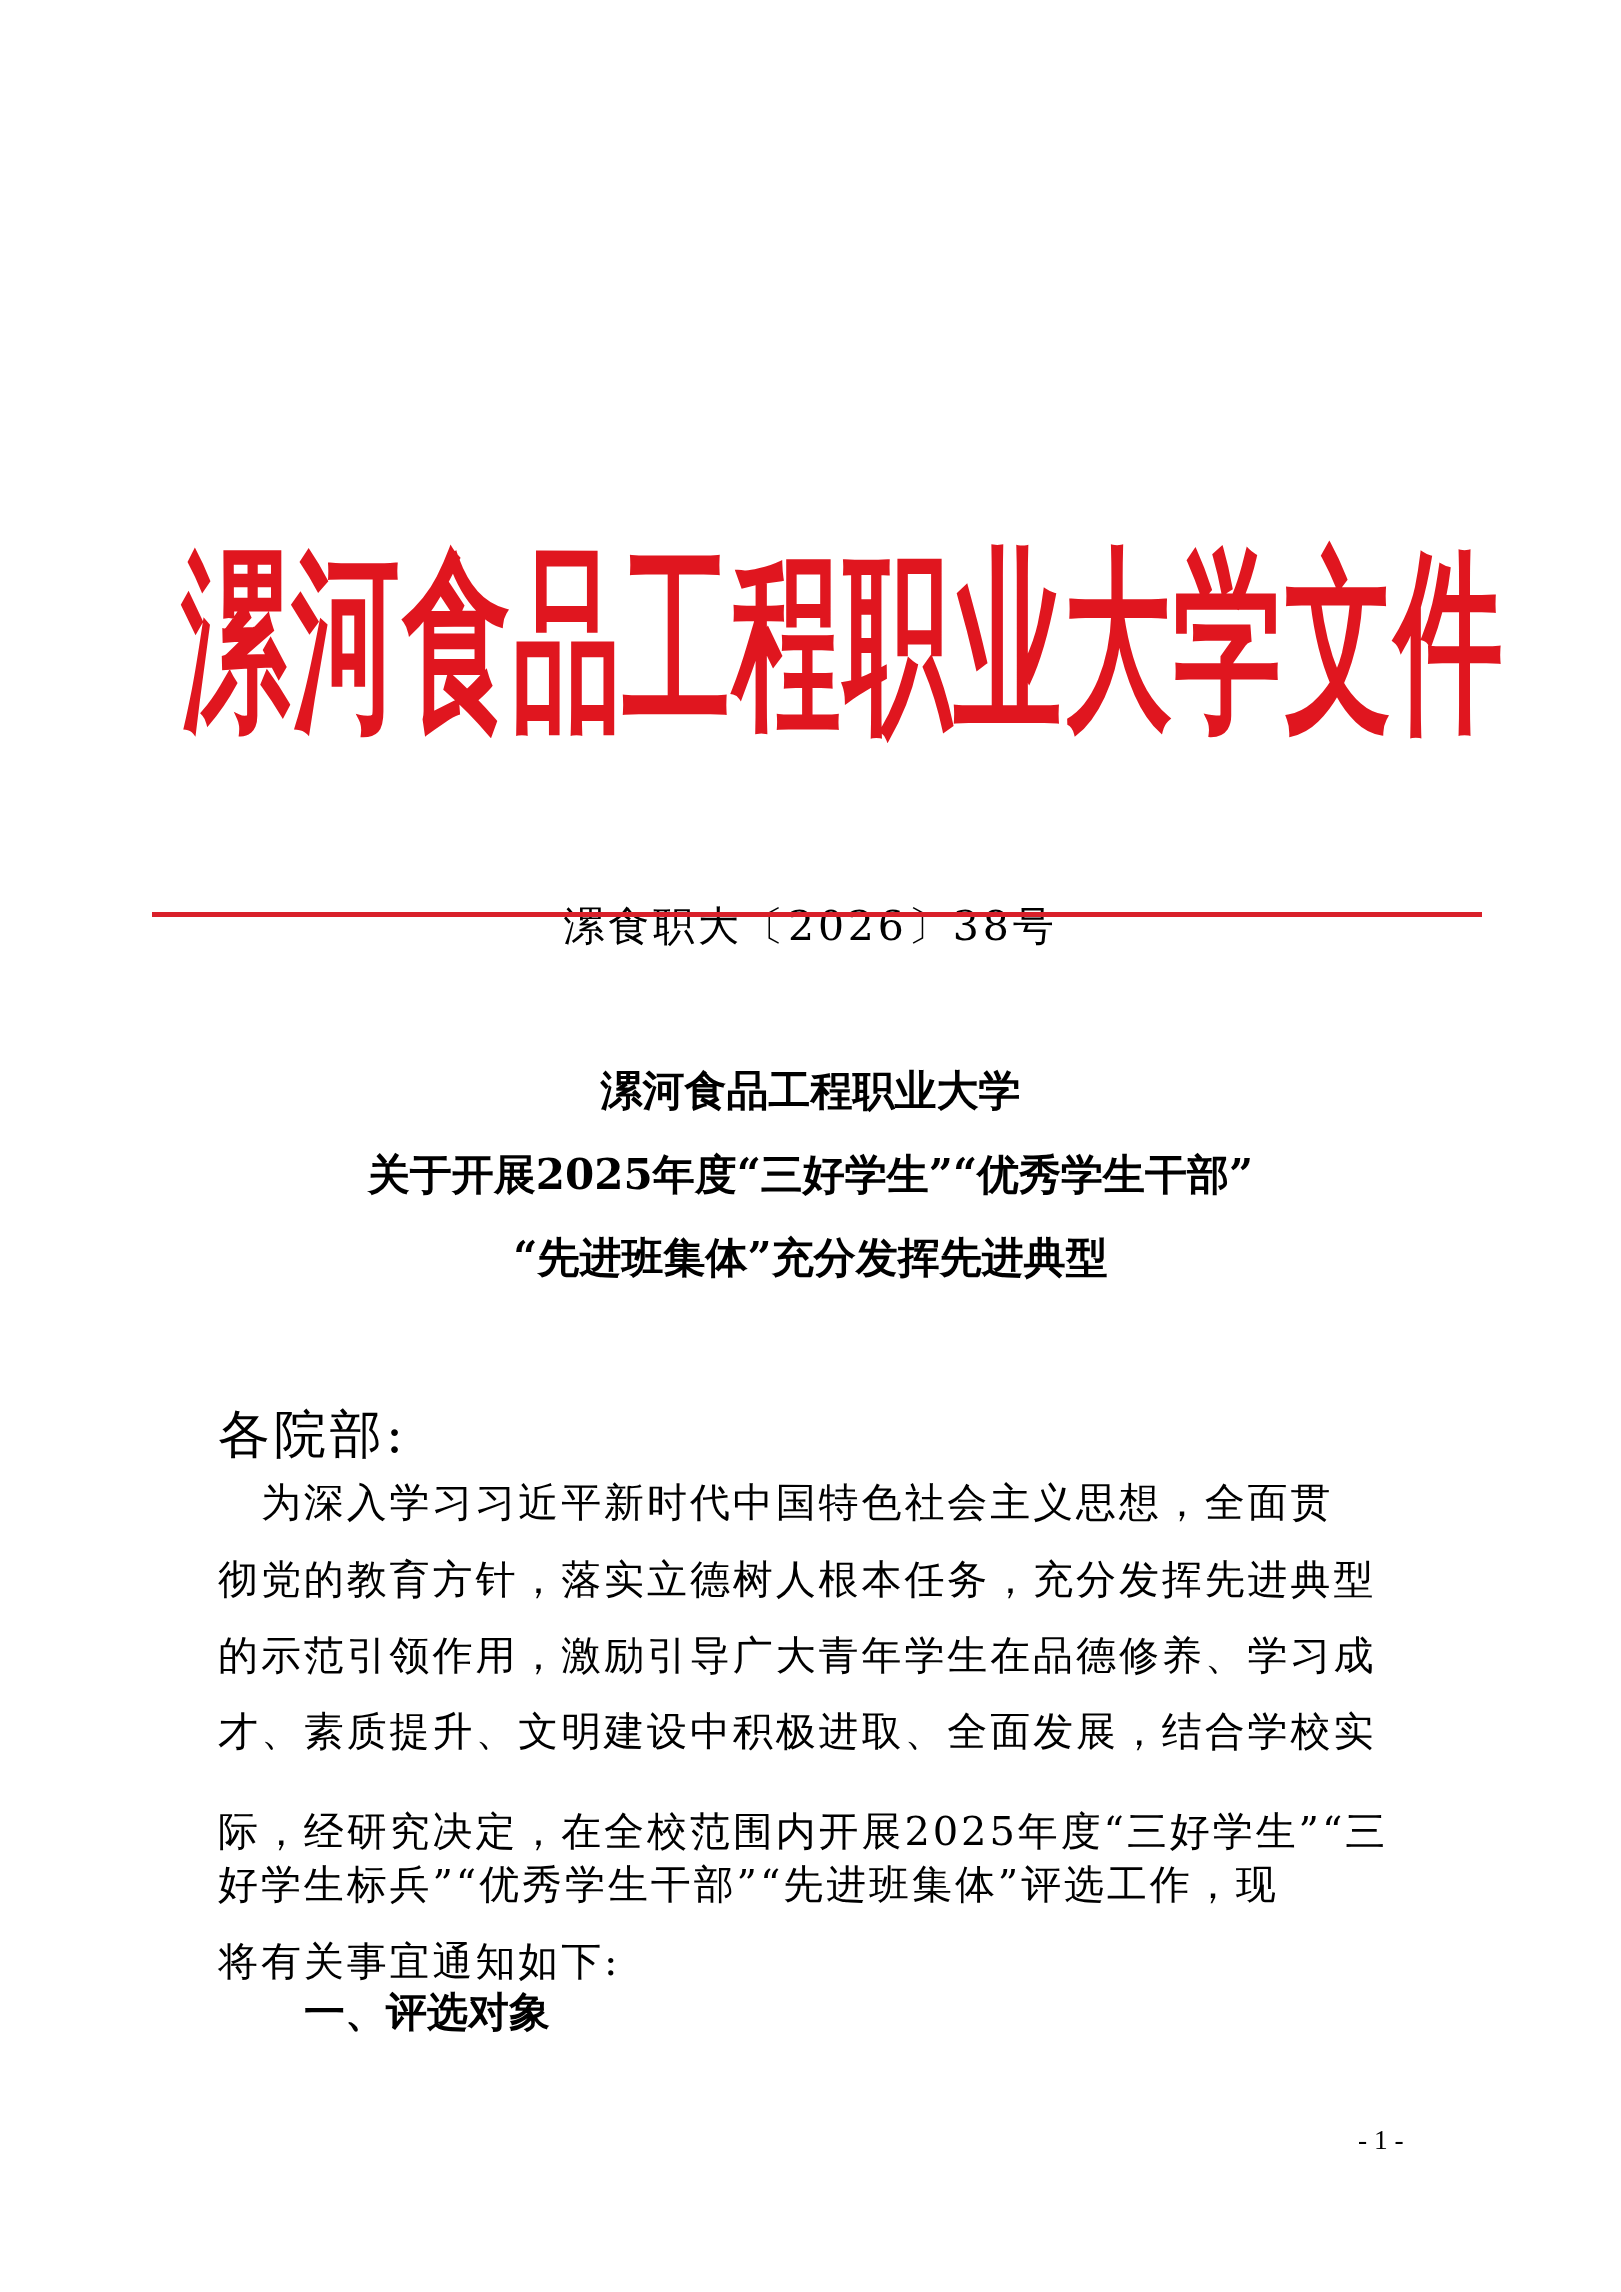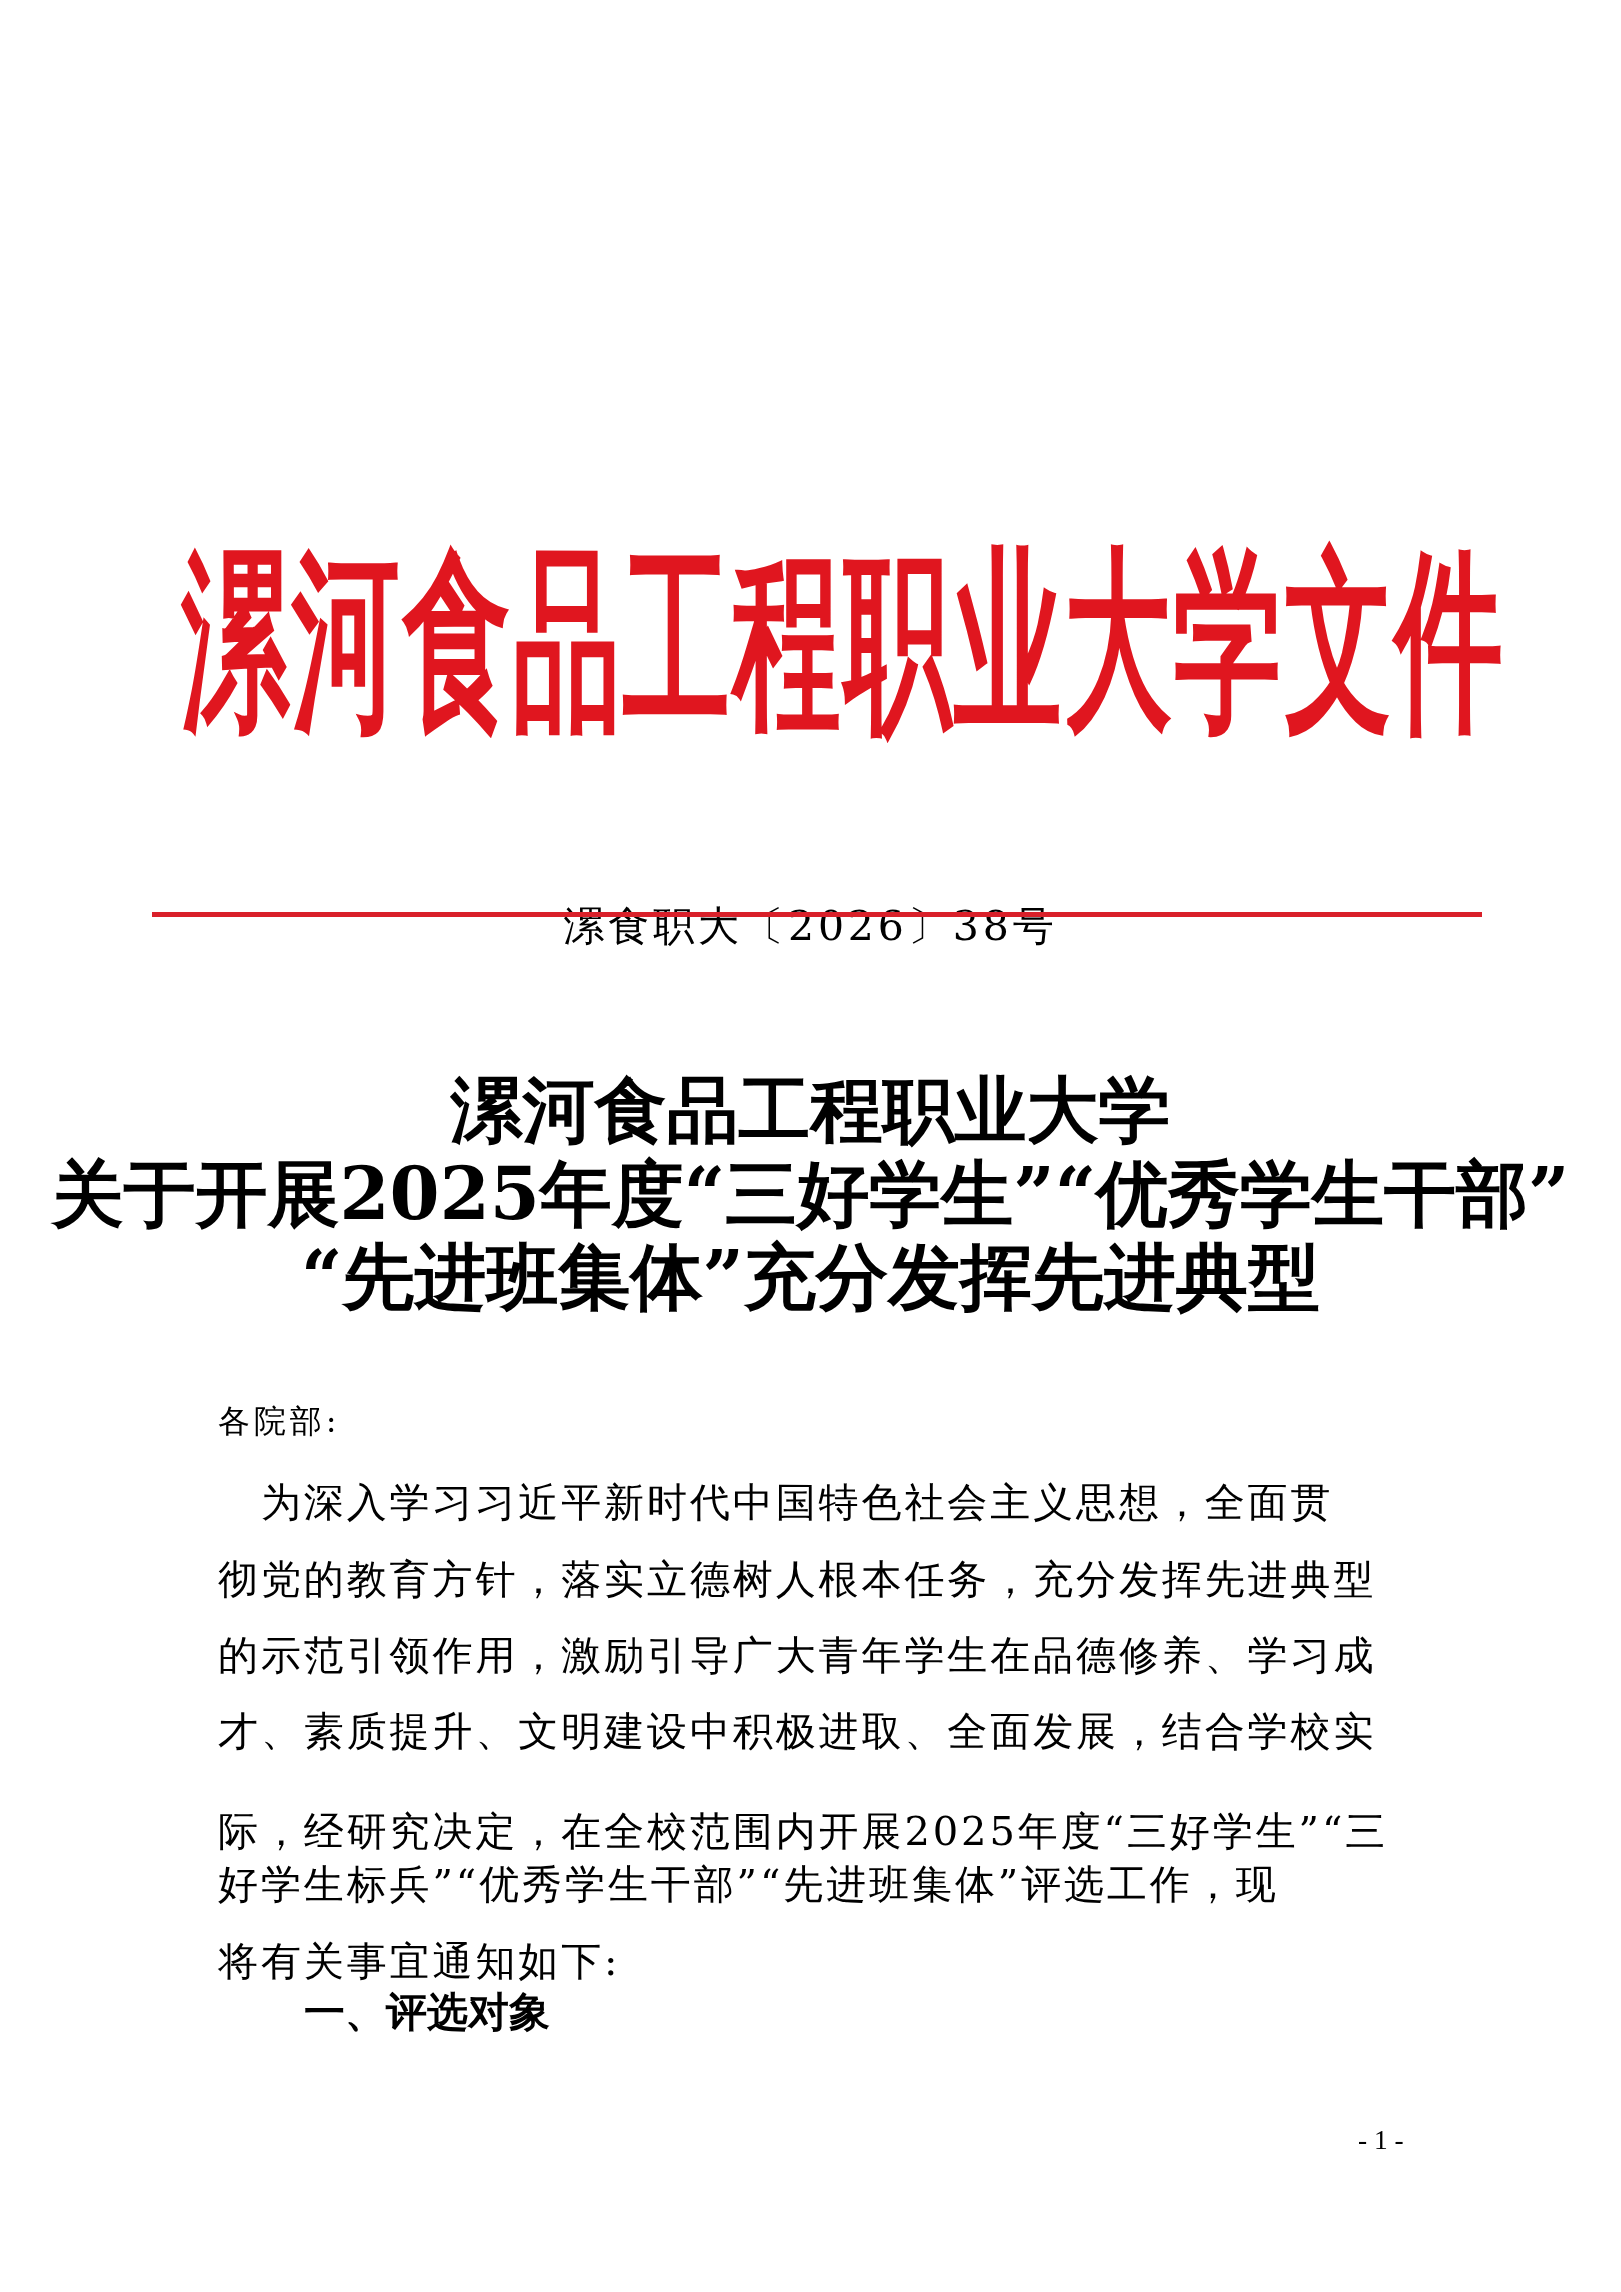--- a/index.html
+++ b/index.html
@@ -7,23 +7,23 @@
          font-family: "DejaVu Serif", "Liberation Serif", serif; color: #000; }
   .masthead { position: absolute; left: 157px; top: 519px; width: 1323px; height: 245px;
               display: flex; justify-content: space-between; align-items: center; }
   .masthead span { color: #e0161f; font-family: "DejaVu Sans", sans-serif; font-weight: bold;
                    font-size: 196px; line-height: 245px; display: inline-block;
                    transform: scaleX(0.55); transform-origin: center; width: 110px; text-align: center; }
   .docno { position: absolute; left: 0; width: 1621px; top: 851px; text-align: center;
            font-size: 41px; letter-spacing: 3.9px; font-family: "DejaVu Serif", serif; margin-top: 48px; }
   .redline { position: absolute; left: 152px; top: 912px; width: 1330px; height: 4.9px; background: #d9202a; }
   .title { position: absolute; left: 0; width: 1621px; text-align: center; font-weight: bold;
-           font-size: 72px; font-family: "DejaVu Serif", serif; }
+           font-size: 42px; font-family: "DejaVu Serif", serif; }
   .t1 { top: 1063px; } .t2 { top: 1147px; } .t3 { top: 1230px; }
-  .body { position: absolute; left: 218px; width: 1191px; font-size: 32px; letter-spacing: 3.9px;
+  .body { position: absolute; left: 218px; width: 1191px; font-size: 52px; letter-spacing: 3.9px;
           font-family: "DejaVu Serif", serif; }
   .salut { top: 1400px; }
   .line { position: absolute; left: 218px; width: 1191px; font-size: 40px; letter-spacing: 2.9px;
           font-family: "DejaVu Serif", serif; white-space: nowrap; text-align: justify; }
   .heading { position: absolute; left: 304px; top: 1985px; font-size: 41px; font-weight: bold;
              font-family: "DejaVu Sans", sans-serif; }
   .pageno { position: absolute; left: 1358px; top: 2125px; font-size: 27.4px; font-family: "Liberation Serif", serif; }
 </style>
 </head>
 <body>

